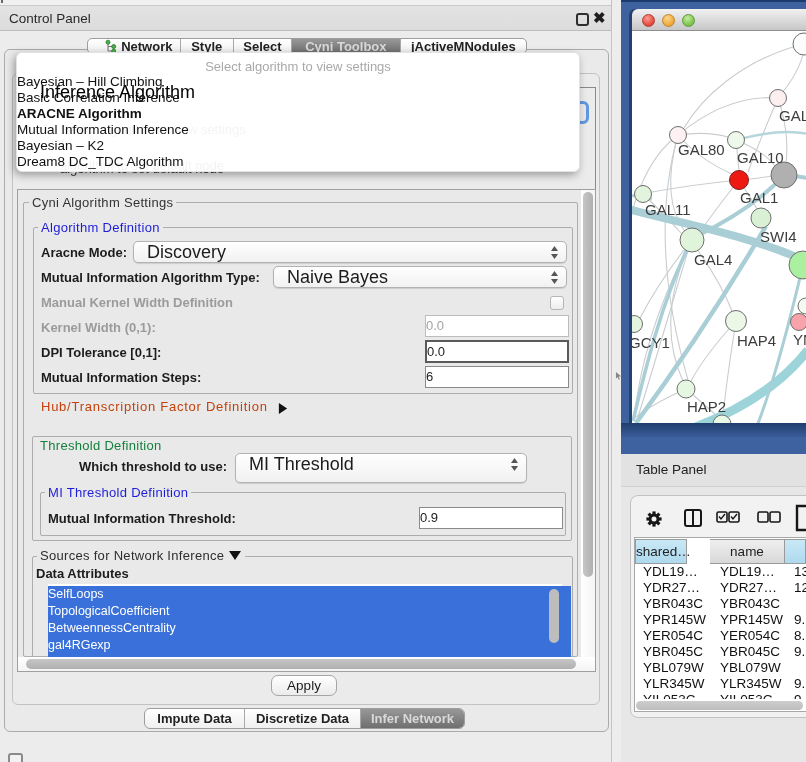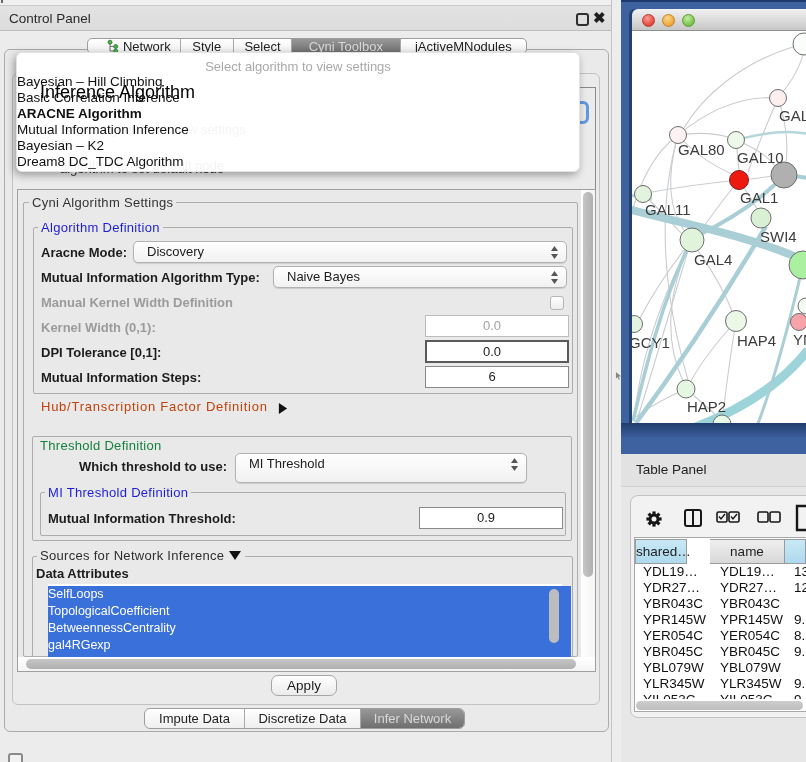--- a/index.html
+++ b/index.html
@@ -1,25 +1,25 @@
 <!DOCTYPE html>
 <html><head><meta charset="utf-8"><style>
 *{margin:0;padding:0;box-sizing:border-box}
 html,body{width:806px;height:762px;overflow:hidden}
 body{position:relative;background:#e8e8e8;font-family:"Liberation Sans",sans-serif;font-size:13px;color:#1c1c1c}
 .a{position:absolute}
 .nw{white-space:nowrap}
 .lbl{font-weight:bold;font-size:13px;white-space:nowrap}
 .gt{position:absolute;border:1px solid #adadad;border-radius:2px}
 .ttl{position:absolute;background:#e9e9e9;padding:0 3px;font-size:13px;white-space:nowrap;line-height:13px;letter-spacing:.3px}
-.combo{position:absolute;background:linear-gradient(#ffffff,#f1f1f1);border:1px solid #b2b2b2;border-radius:5px;box-shadow:0 1px 1px rgba(0,0,0,.12);font-size:13px;line-height:20px;padding-left:13px;white-space:nowrap}
+.combo{position:absolute;background:linear-gradient(#ffffff,#f1f1f1);border:1px solid #b2b2b2;border-radius:5px;box-shadow:0 1px 1px rgba(0,0,0,.12);font-size:18px;line-height:20px;padding-left:13px;white-space:nowrap}
 .car{position:absolute;right:7px;top:3px;width:9px;height:15px}
-.fld{position:absolute;background:#fff;font-size:13px;text-align:center;padding-right:10px}
+.fld{position:absolute;background:#fff;font-size:13px;text-align:left;padding-right:10px}
 .seg{position:absolute;background:linear-gradient(#ffffff,#efefef);border:1px solid #9d9d9d;border-radius:6px;display:flex;overflow:hidden}
-.seg>div{display:flex;align-items:center;justify-content:center;border-left:1px solid #a8a8a8;white-space:nowrap;font-weight:normal;color:#222}
+.seg>div{display:flex;align-items:center;justify-content:center;border-left:1px solid #a8a8a8;white-space:nowrap;font-weight:bold;color:#222}
 .seg .sel{color:#d9d9d9}
 .seg>div:first-child{border-left:none}
 .seg .sel{background:linear-gradient(#989898,#6f6f6f);color:#d9d9d9!important}
 </style></head><body>
 
 <div class="a" style="left:0;top:0;width:611px;height:5px;background:#f0f0f0"></div>
 <div class="a" style="left:0;top:5px;width:611px;height:26px;background:linear-gradient(#e3e3e3,#dcdcdc);border-top:1px solid #c9c9c9;border-bottom:1px solid #bdbdbd"></div>
 <div class="a nw" style="left:9px;top:11px;font-size:13.5px;color:#2a2a2a">Control Panel</div>
 <div class="a" style="left:1px;top:0;width:2px;height:3px;background:#666"></div>
 <div class="a" style="left:576px;top:13px;width:13px;height:13px;border:2px solid #2e2e2e;border-radius:3px"></div>

